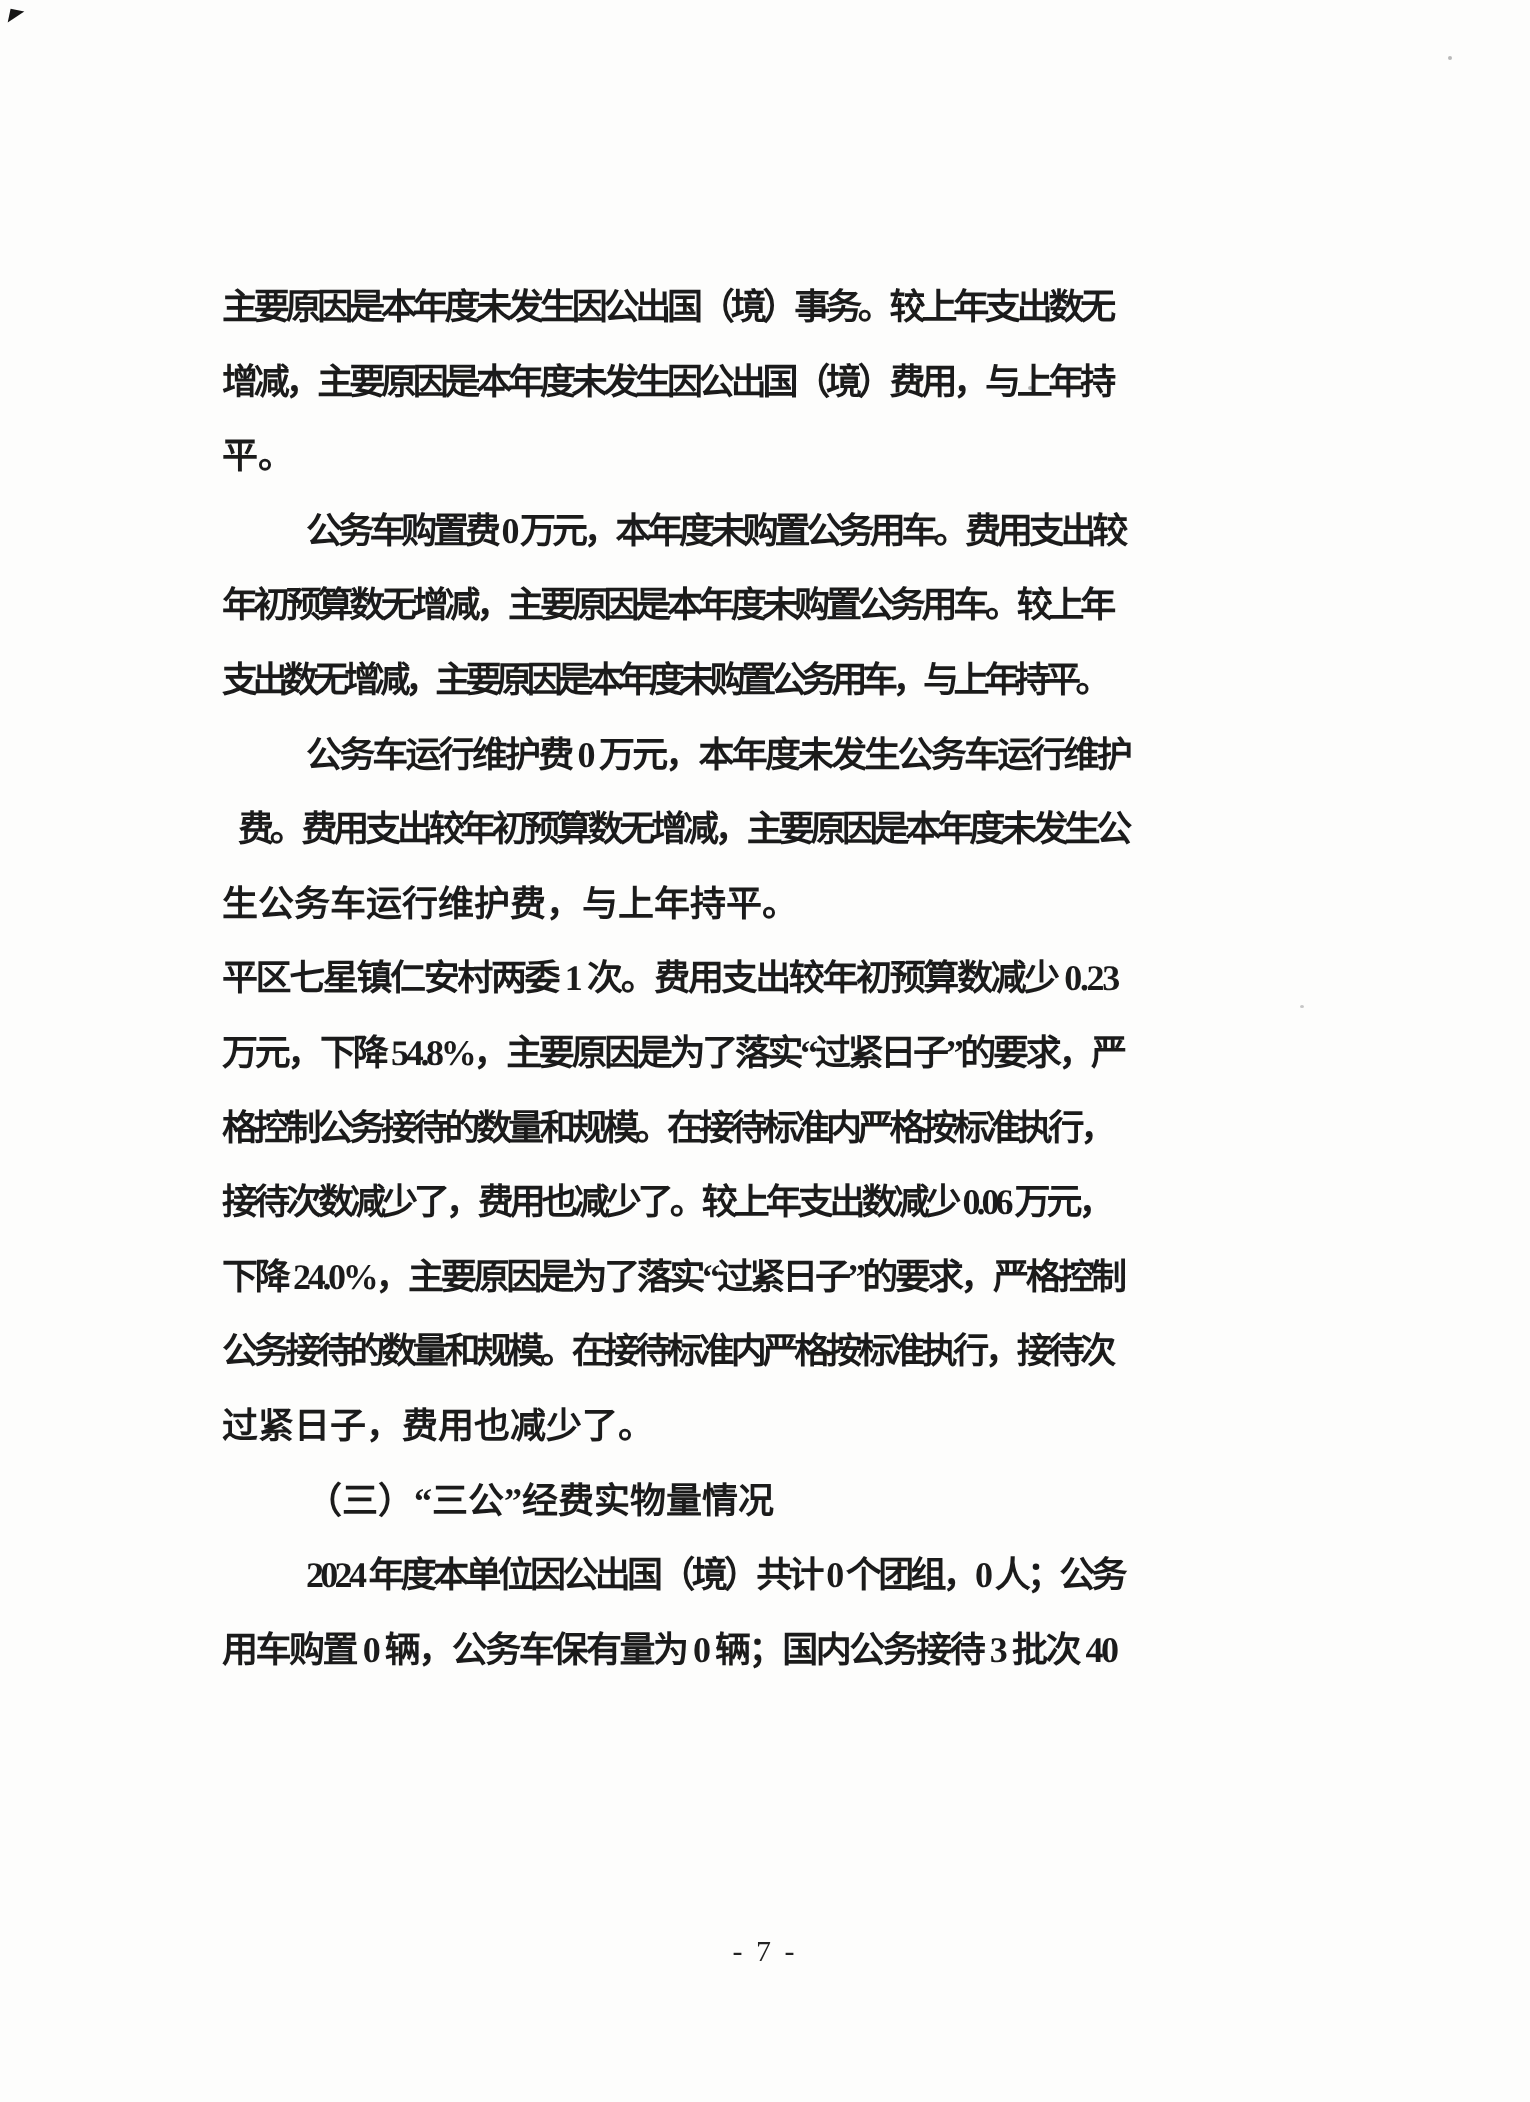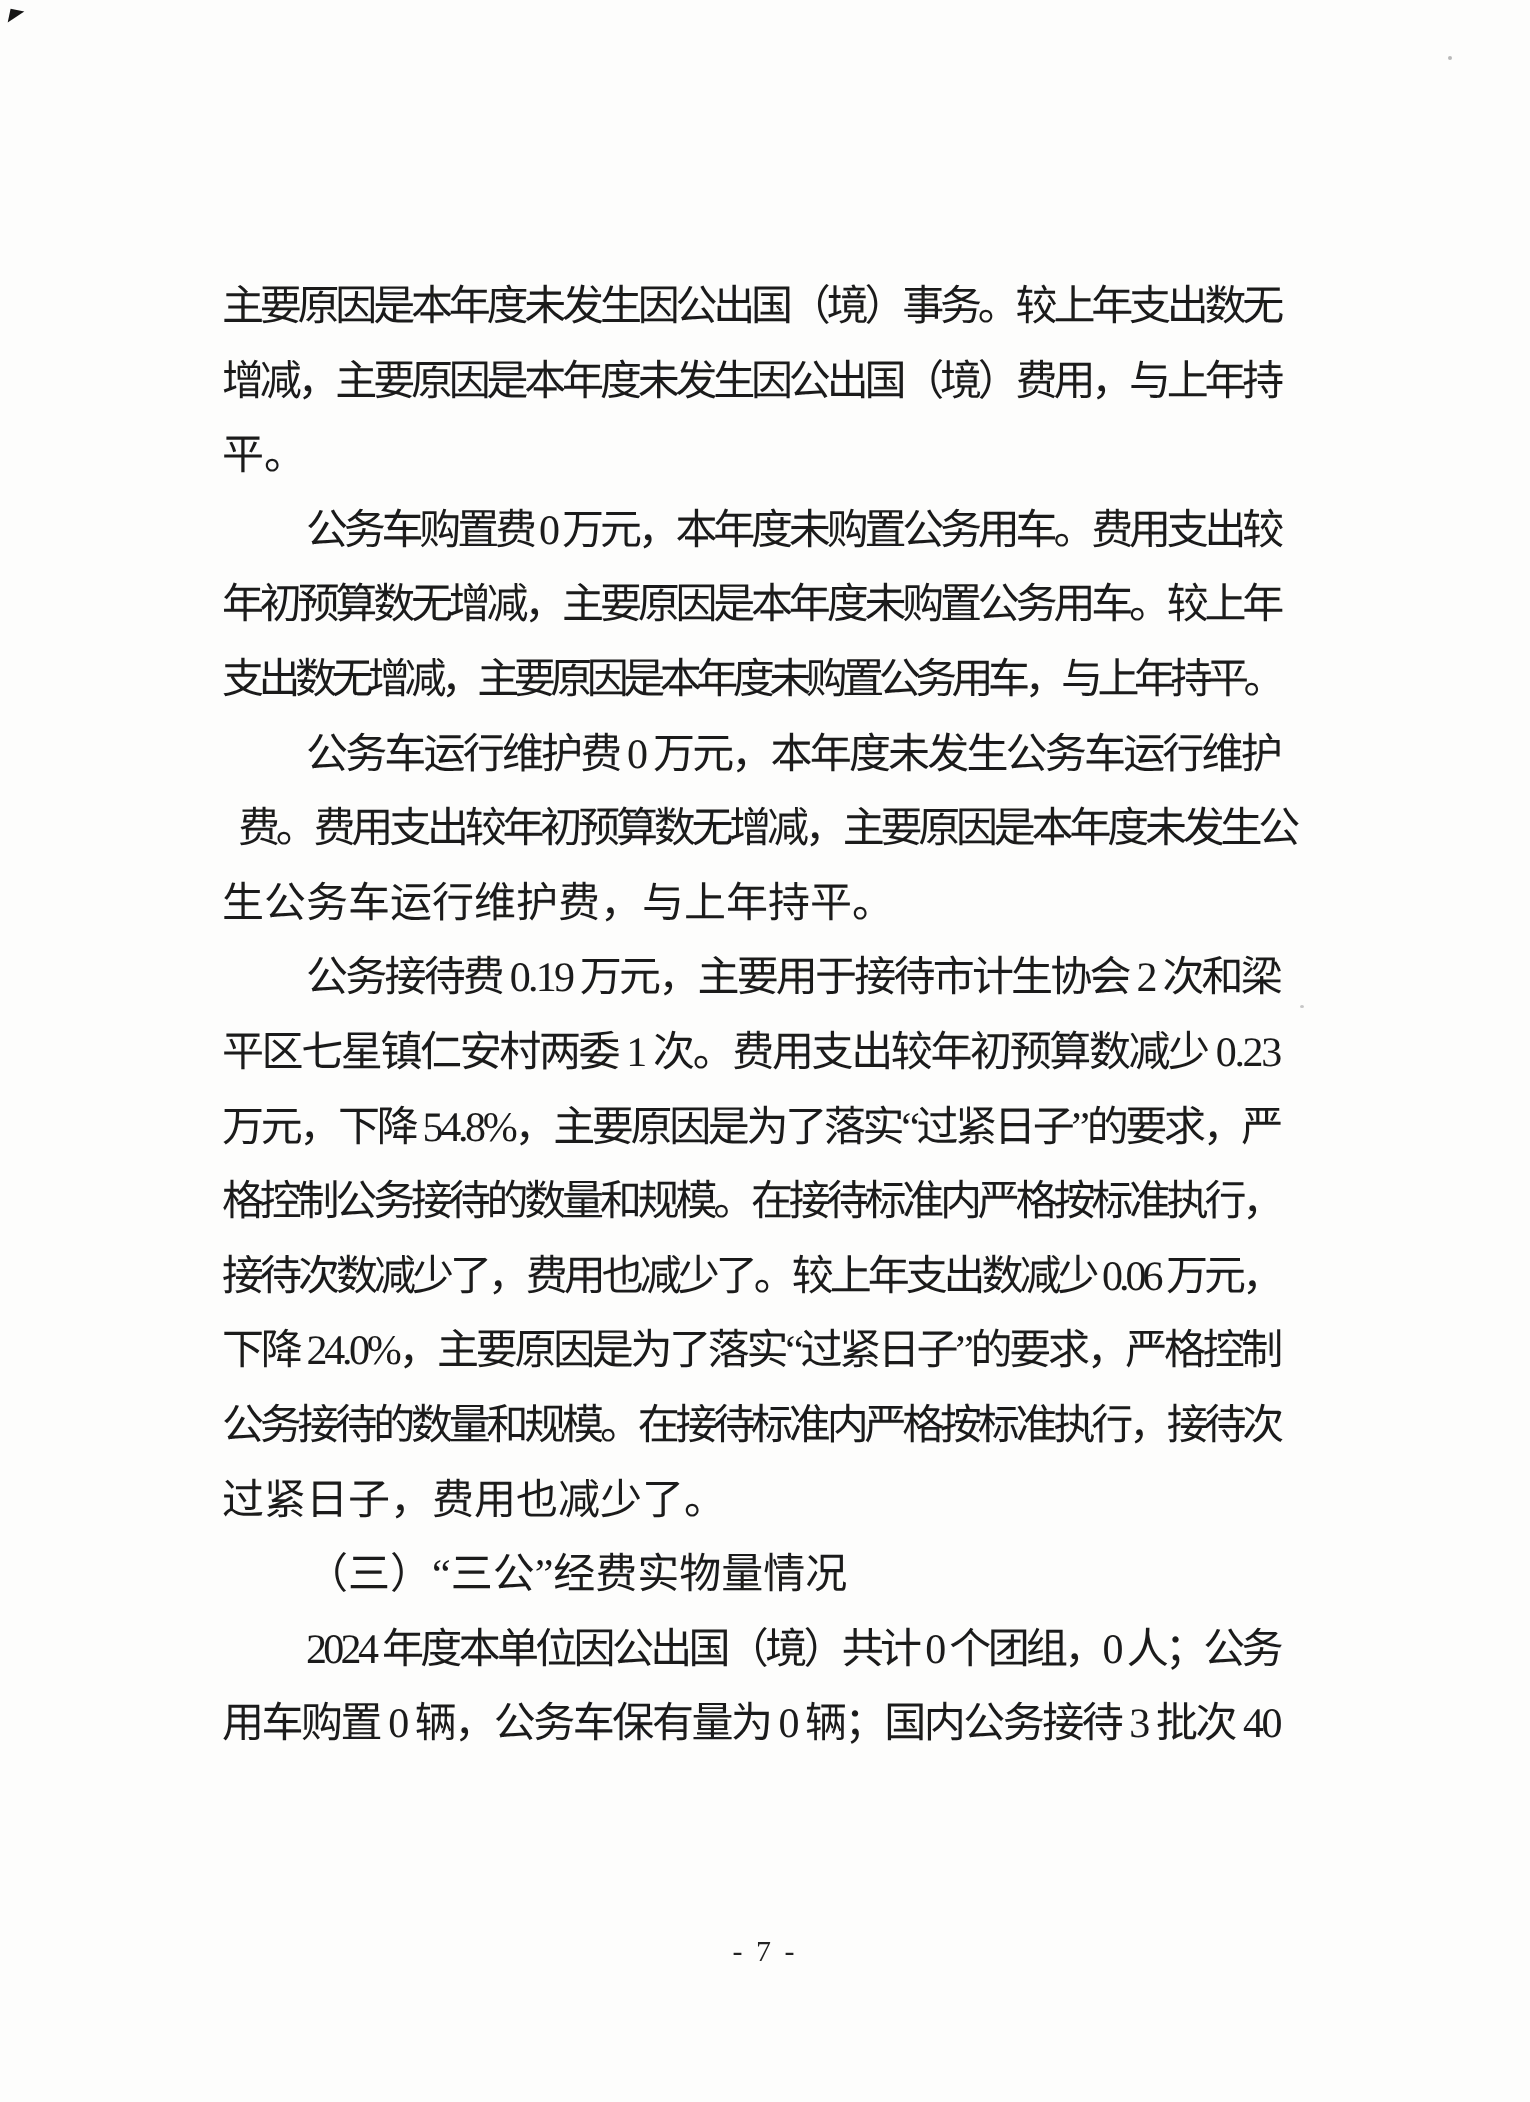--- a/index.html
+++ b/index.html
@@ -12,23 +12,24 @@
     font-family:"Liberation Serif","DejaVu Serif",serif;
     color:#1b1b1b;
   }
   .doc-body{
     position:absolute;
     left:222px;top:270px;width:1058px;
   }
   .line{
     height:74.6px;
     line-height:74.6px;
-    font-size:42px;
+    font-size:36px;
     white-space:nowrap;
     text-rendering:geometricPrecision;
+    font-weight:bold;
   }
   .line.indent{padding-left:84px;}
   .line-text{display:inline;}
   .page-number{
     position:absolute;left:0;top:1934px;width:100%;
     text-align:center;
     font-size:30px;
     letter-spacing:3px;
     color:#222222;
   }
@@ -59,21 +60,20 @@
   <div class="doc-body">
       <div class="line"><span class="line-text" style="letter-spacing: -4.21px;">主要原因是本年度未发生因公出国（境）事务。较上年支出数无</span></div>
       <div class="line"><span class="line-text" style="letter-spacing: -4.21px;">增减，主要原因是本年度未发生因公出国（境）费用，与上年持</span></div>
       <div class="line"><span class="line-text">平。</span></div>
       <div class="line indent"><span class="line-text" style="letter-spacing: -4.21px;">公务车购置费 0 万元，本年度未购置公务用车。费用支出较</span></div>
       <div class="line"><span class="line-text" style="letter-spacing: -4.21px;">年初预算数无增减，主要原因是本年度未购置公务用车。较上年</span></div>
       <div class="line"><span class="line-text" style="letter-spacing: -5.52px; margin-top: 17px;">支出数无增减，主要原因是本年度未购置公务用车，与上年持平。</span></div>
       <div class="line indent"><span class="line-text" style="letter-spacing: -2.82px;">公务车运行维护费 0 万元，本年度未发生公务车运行维护</span></div>
       <div class="line"><span class="line-text" style="letter-spacing: -4.21px; margin-left: 16px;">费。费用支出较年初预算数无增减，主要原因是本年度未发生公</span></div>
       <div class="line"><span class="line-text">生公务车运行维护费，与上年持平。</span></div>
-      <div class="line indent"><span class="line-text" style="letter-spacing: -2.79px;">公务接待费 0.19 万元，主要用于接待市计生协会 2 次和梁</span></div>
       <div class="line"><span class="line-text" style="letter-spacing: -2.38px;">平区七星镇仁安村两委 1 次。费用支出较年初预算数减少 0.23</span></div>
       <div class="line"><span class="line-text" style="letter-spacing: -3.32px;">万元，下降 54.8%，主要原因是为了落实“过紧日子”的要求，严</span></div>
       <div class="line"><span class="line-text" style="letter-spacing: -4.21px;">格控制公务接待的数量和规模。在接待标准内严格按标准执行，</span></div>
       <div class="line"><span class="line-text" style="letter-spacing: -4.02px;">接待次数减少了，费用也减少了。较上年支出数减少 0.06 万元，</span></div>
       <div class="line"><span class="line-text" style="letter-spacing: -3.32px;">下降 24.0%，主要原因是为了落实“过紧日子”的要求，严格控制</span></div>
       <div class="line"><span class="line-text" style="letter-spacing: -4.21px;">公务接待的数量和规模。在接待标准内严格按标准执行，接待次</span></div>
       <div class="line"><span class="line-text">过紧日子，费用也减少了。</span></div>
       <div class="line indent"><span class="line-text">（三）“三公”经费实物量情况</span></div>
       <div class="line indent"><span class="line-text" style="letter-spacing: -3.69px;">2024 年度本单位因公出国（境）共计 0 个团组，0 人；公务</span></div>
       <div class="line"><span class="line-text" style="letter-spacing: -2.47px;">用车购置 0 辆，公务车保有量为 0 辆；国内公务接待 3 批次 40</span></div>

